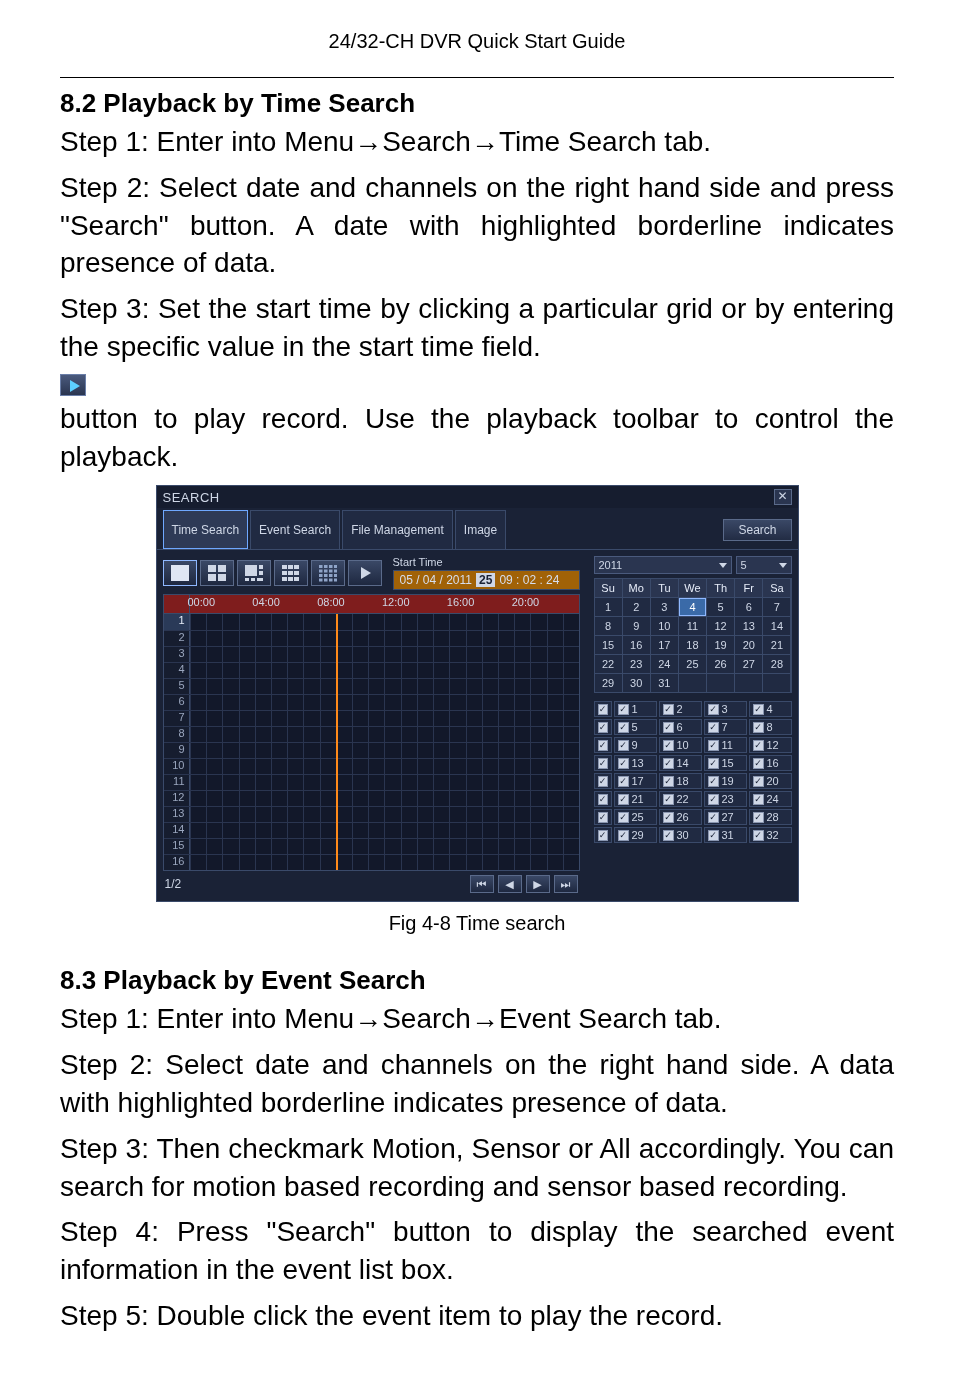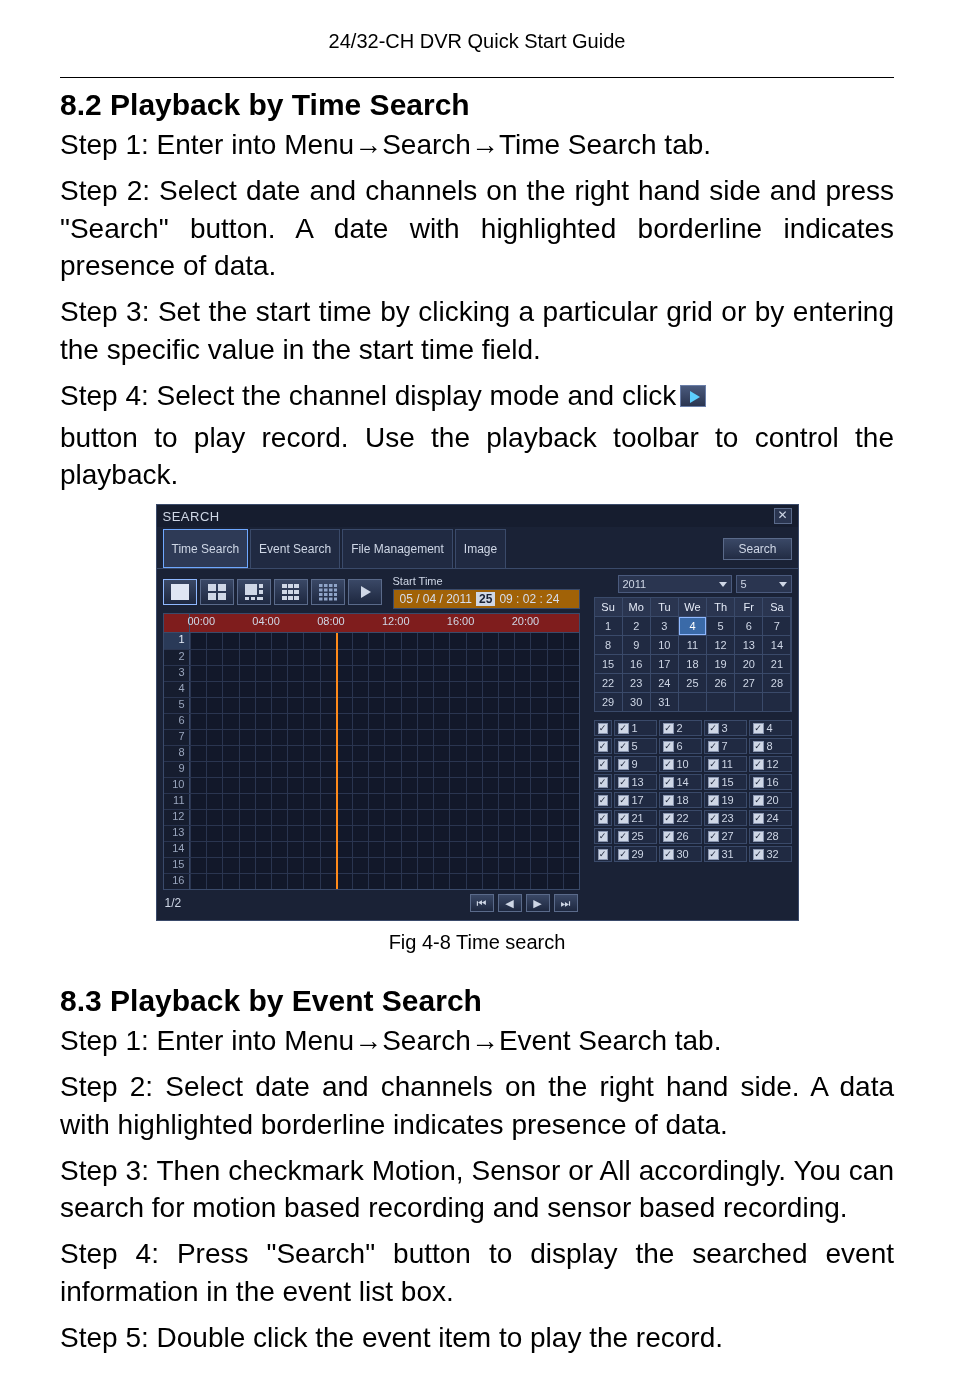--- a/index.html
+++ b/index.html
@@ -13,21 +13,21 @@
     padding: 24px 60px 40px 60px;
   }
   .page-header {
     text-align: center;
     font-size: 20px;
     padding: 6px 0 24px 0;
     border-bottom: 1px solid #000;
     margin-bottom: 10px;
   }
   .section-heading {
-    font-size: 30px;
+    font-size: 26px;
     font-weight: bold;
     margin: 0 0 4px 0;
   }
   .body-text {
     font-size: 28px;
     line-height: 1.35;
     margin: 0 0 8px 0;
     text-align: justify;
   }
   .body-text.inline-img {
@@ -224,21 +224,21 @@
   .pager-ctrls { display: flex; gap: 4px; }
   .pager-btn {
     width: 24px; height: 18px;
     background: linear-gradient(#3a4866, #1e2840);
     border: 1px solid #5a6a8a;
     display: flex; align-items: center; justify-content: center;
     cursor: pointer;
     font-size: 11px;
   }
   
-  .year-month-row { display: flex; gap: 4px; margin-bottom: 4px; margin-left: 24px; }
+  .year-month-row { display: flex; gap: 4px; margin-bottom: 4px; }
   .combo {
     flex: 1;
     display: flex;
     justify-content: space-between;
     align-items: center;
     background: #2a3550;
     border: 1px solid #4a5a7d;
     padding: 2px 4px;
     font-size: 11px;
     cursor: pointer;
@@ -298,21 +298,20 @@
 </head>
 <body>
 
 <div class="page-header">24/32-CH DVR Quick Start Guide</div>
 
 <h2 class="section-heading">8.2  Playback by Time Search</h2>
 <p class="body-text">Step 1: Enter into Menu→Search→Time Search tab.</p>
 <p class="body-text">Step 2: Select date and channels on the right hand side and press "Search" button. A date with highlighted borderline indicates presence of data.</p>
 <p class="body-text">Step 3: Set the start time by clicking a particular grid or by entering the specific value in the start time field.</p>
 <p class="body-text inline-img">
-  <span>Step 4: Select the channel display mode and click</span>
   <span class="play-icon-box"></span>
   <span>button to play record. Use the playback toolbar to control the playback.</span>
 </p>
 
 <div class="search-dialog">
   <div class="dlg-titlebar">
     <span class="dlg-title">SEARCH</span>
     <span class="dlg-close">✕</span>
   </div>
   <div class="dlg-tabbar">

